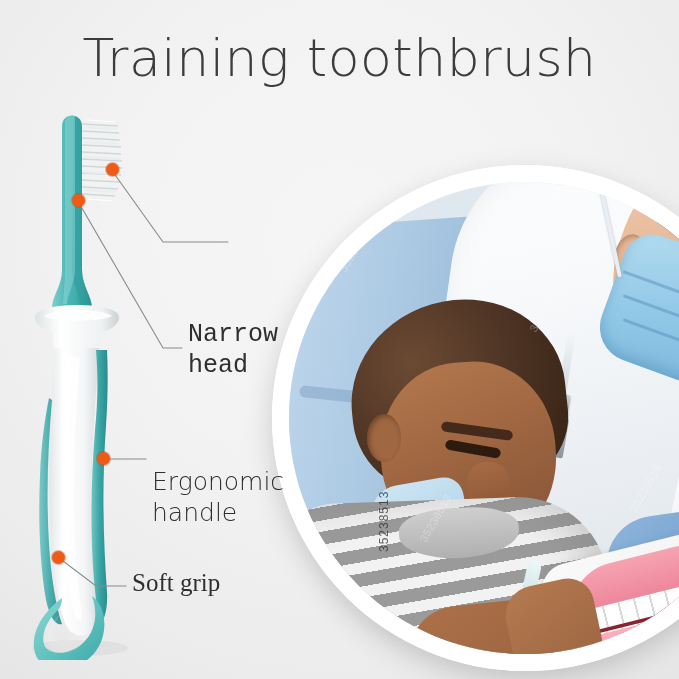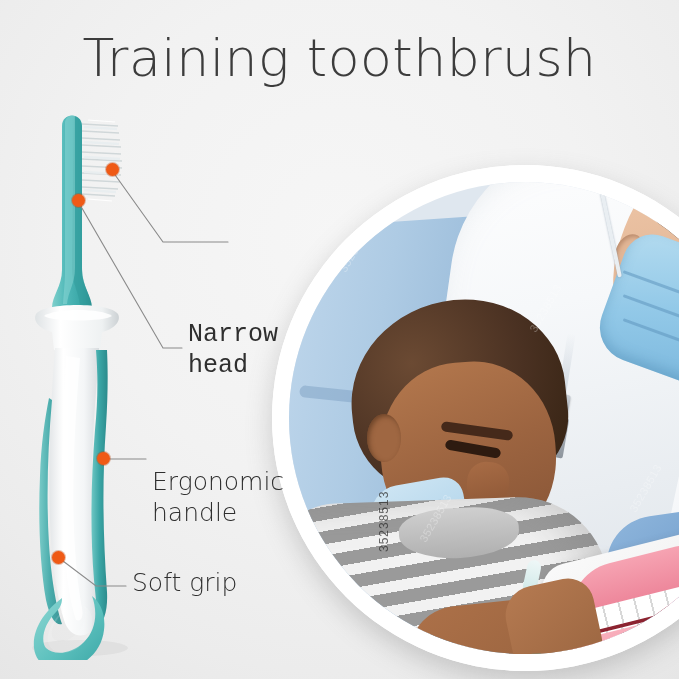--- a/index.html
+++ b/index.html
@@ -518,21 +518,21 @@
     font-family: "DejaVu Sans", sans-serif;
     font-weight: 300;
     font-size: 25px;
     line-height: 1.22;
     color: #2f2f2f;
     white-space: pre-line;
   }
   #callout-0 { left: 236px; top: 205px; }
   #callout-1 { left: 188px; top: 320px; font-family: Liberation Mono, monospace; }
   #callout-2 { left: 152px; top: 428px; margin-top: 39px; }
-  #callout-3 { left: 132px; top: 568px; }
+  #callout-3 { left: 132px; top: 568px; font-family: Liberation Serif, serif; }
 
   .dot {
     position: absolute;
     width: 13px;
     height: 13px;
     border-radius: 50%;
     background: #ef5a16;
     box-shadow: 0 0 0 1px rgba(190,70,15,0.35);
   }
   #dot-0 { left: 106px; top: 163px; }

